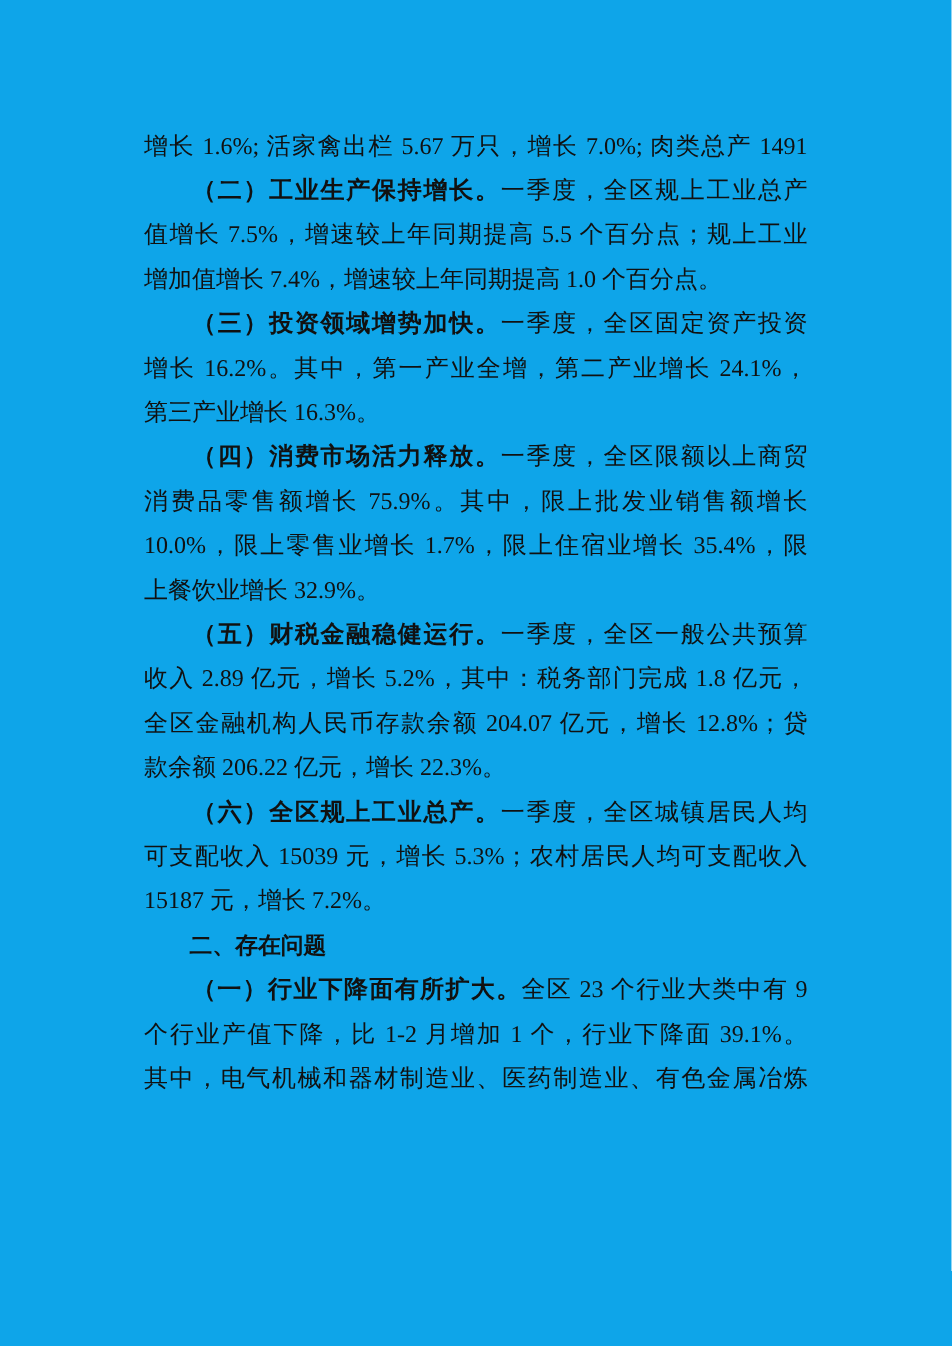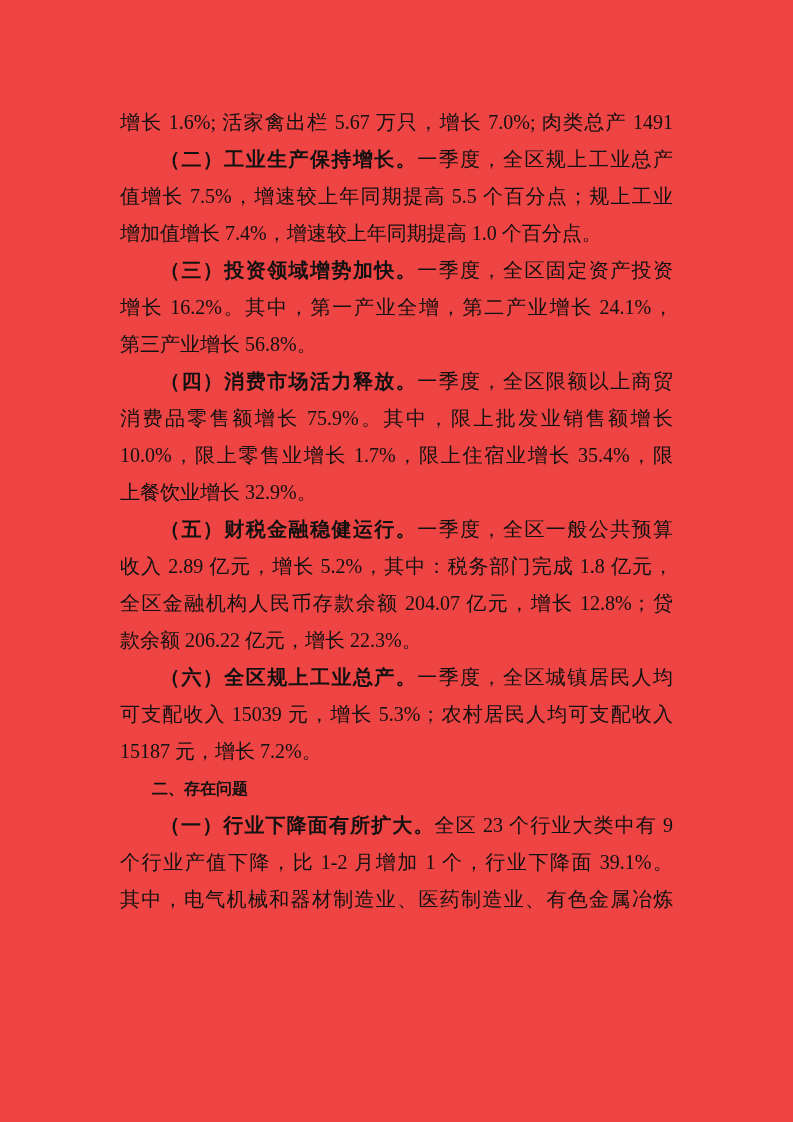--- a/index.html
+++ b/index.html
@@ -11,21 +11,21 @@
     width: 793px;
     height: 1122px;
     position: relative;
     overflow: hidden;
     font-family: "Liberation Serif", "DejaVu Serif", serif;
     color: #111111;
   }
   .page {
     position: absolute;
     inset: 0;
-    background: #ef4444;
+    background: #0ea5e9;
   }
   .content {
     position: absolute;
     left: 120px;
     top: 104px;
     width: 553px;
   }
   .l {
     width: 100%;
     height: 37px;
@@ -42,21 +42,21 @@
   .l.ind {
     text-indent: 2em;
   }
   .l .b {
     font-weight: bold;
   }
   .l.hd {
     font-family: Liberation Sans, sans-serif;
     font-weight: bold;
     text-align-last: left;
-    font-size: 16px;
+    font-size: 19px;
   }
 </style>
 </head>
 <body>
 
 <div class="page">
   <div class="content">
 
     <div class="l"><span>增长 1.6%; 活家禽出栏 5.67 万只，增长 7.0%; 肉类总产 1491</span></div>
 
@@ -64,21 +64,21 @@
     <div class="l ind"><span class="b">（二）工业生产保持增长。</span><span>一季度，全区规上工业总产</span></div>
 
     <div class="l"><span>值增长 7.5%，增速较上年同期提高 5.5 个百分点；规上工业</span></div>
 
     <div class="l end"><span>增加值增长 7.4%，增速较上年同期提高 1.0 个百分点。</span></div>
 
     <div class="l ind"><span class="b">（三）投资领域增势加快。</span><span>一季度，全区固定资产投资</span></div>
 
     <div class="l"><span>增长 16.2%。其中，第一产业全增，第二产业增长 24.1%，</span></div>
 
-    <div class="l end"><span>第三产业增长 56.8%。</span></div>
+    <div class="l end"><span>第三产业增长 16.3%。</span></div>
 
     <div class="l ind"><span class="b">（四）消费市场活力释放。</span><span>一季度，全区限额以上商贸</span></div>
 
     <div class="l"><span>消费品零售额增长 75.9%。其中，限上批发业销售额增长</span></div>
 
     <div class="l"><span>10.0%，限上零售业增长 1.7%，限上住宿业增长 35.4%，限</span></div>
 
     <div class="l end"><span>上餐饮业增长 32.9%。</span></div>
 
     <div class="l ind"><span class="b">（五）财税金融稳健运行。</span><span>一季度，全区一般公共预算</span></div>

